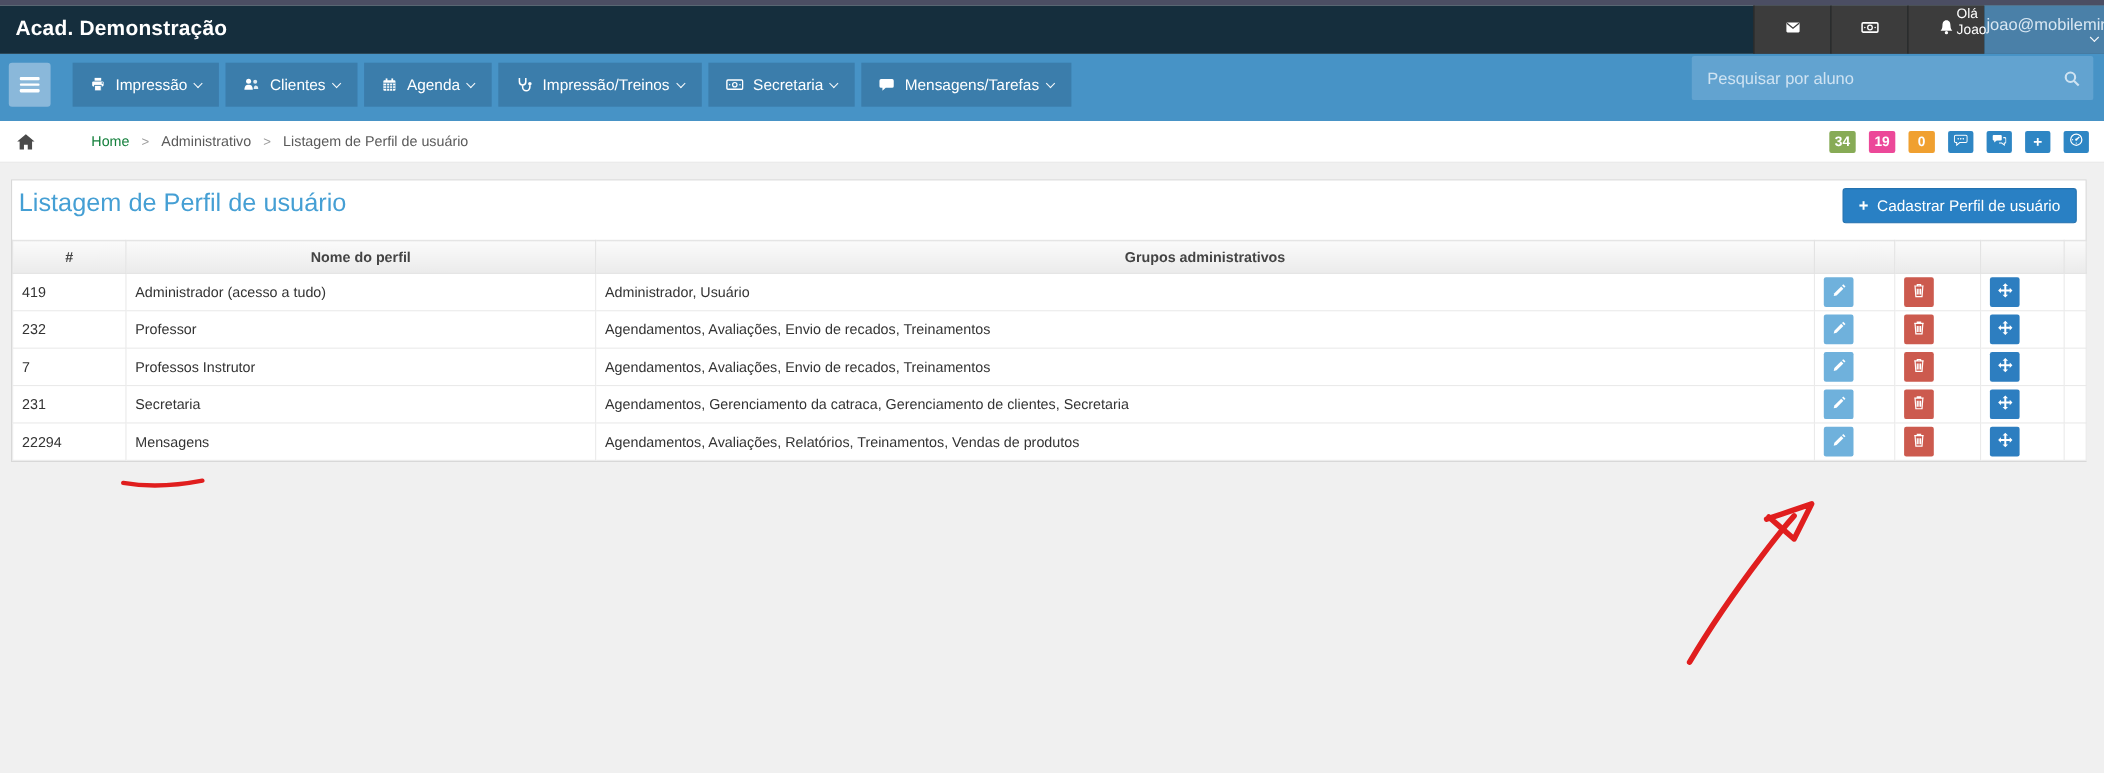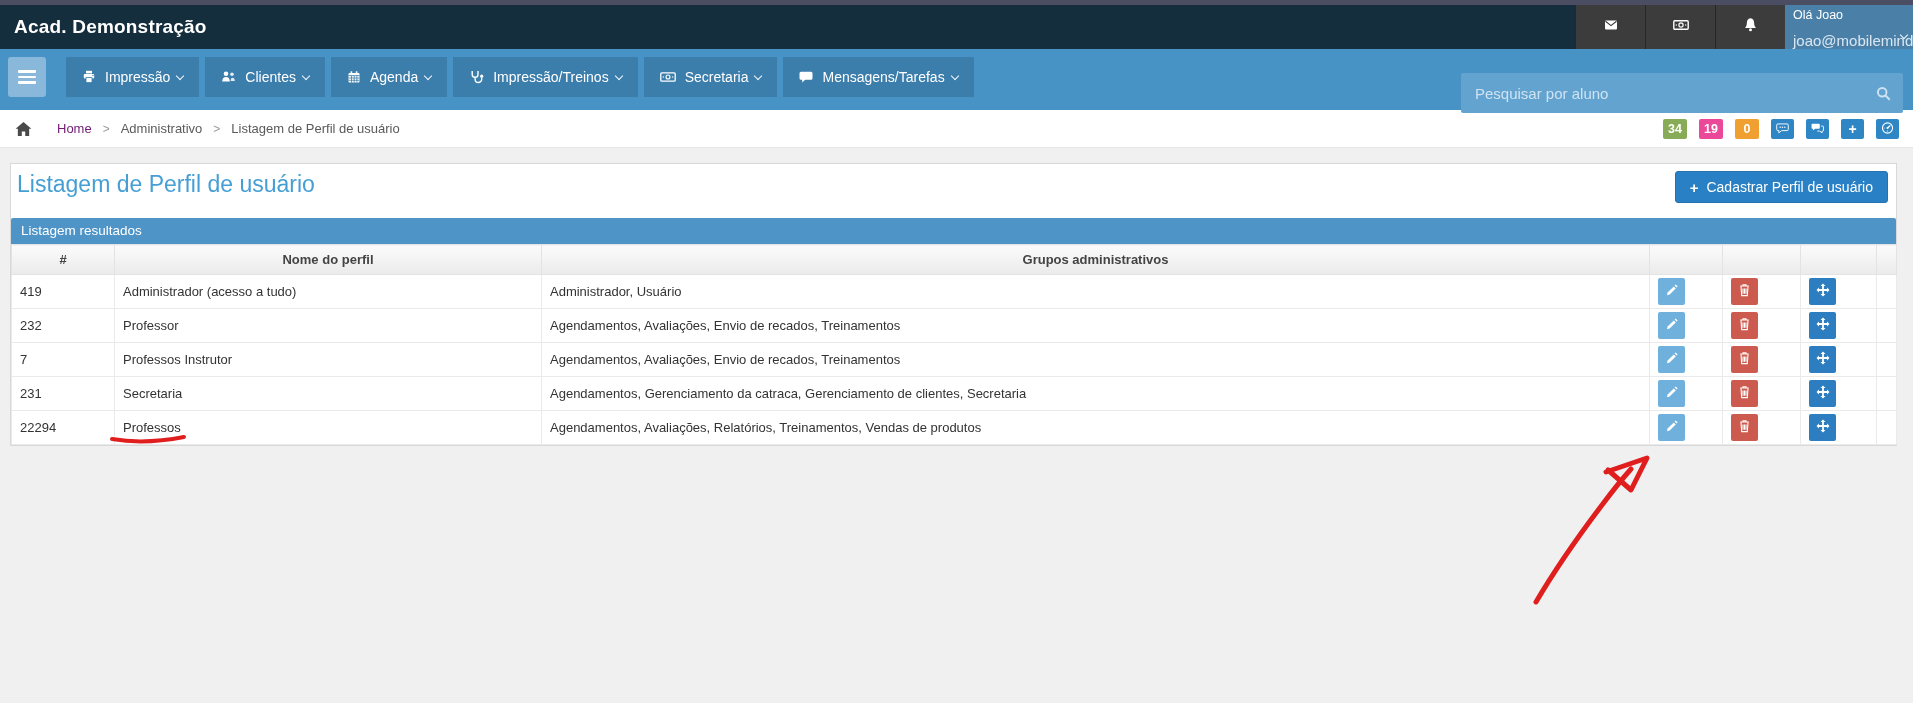--- a/index.html
+++ b/index.html
@@ -6,51 +6,51 @@
   html,body { width:1913px; height:703px; overflow:hidden;
     font-family:"Liberation Sans", sans-serif; background:#f0f0f0; }
 
   
   .topstrip { height:5px; background:#4b4e63; }
   .navbar { height:44px; background:#152e3d; display:flex; align-items:stretch; }
   .brand { color:#fff; font-size:19px; font-weight:600; letter-spacing:.2px;
     display:flex; align-items:center; padding-left:14px; flex:1; }
   .nav-btn { width:70px; background:#3c3c3c; border-left:1px solid #262626;
     display:flex; align-items:center; justify-content:center; cursor:pointer; }
-  .userbox { width:128px; background:#4a80a8; color:#fff; position:relative;
-    display:flex; flex-direction:column; justify-content:center; padding:0 16px 0 8px; cursor:pointer; }
+  .userbox { width:109px; background:#4a80a8; color:#fff; position:relative;
+    display:flex; justify-content:center; padding:0 16px 0 8px; cursor:pointer; }
   .userbox .greet { font-size:12.5px; line-height:15px; }
   .userbox .mail  { font-size:15px; color:#dcea f5; color:#d9e7f3; line-height:12px;margin-top:12px; }
   .userbox .caret { position:absolute; right:6px; top:19px; }
 
   .caret-down { display:inline-block; border:solid #fff; border-width:0 1.5px 1.5px 0;
     padding:2.5px; transform:rotate(45deg); margin-left:7px; margin-top:-3px; opacity:.95; }
 
   
   .menubar { height:61px; background:#4793c6; position:relative; padding:8px 0 0 8px;
     display:flex; align-items:flex-start; }
   .hamburger { width:38px; height:40px; background:#8ab8da; border-radius:3px;
     display:flex; flex-direction:column; align-items:center; justify-content:center; gap:3px;
     cursor:pointer; margin-right:20px; }
   .hamburger i { display:block; width:18px; height:2.5px; background:#fff; border-radius:1px; }
   .menu-item { height:40px; background:#3b7dab; color:#fff; font-size:14px;
     display:inline-flex; align-items:center; padding:16px 16px; margin-right:6px; cursor:pointer; }
   .menu-item .mi-icon { margin-right:9px; display:inline-flex; }
-  .searchbox { position:absolute; right:10px; top:24px; width:442px; height:40px;
+  .searchbox { position:absolute; right:10px; top:2px; width:365px; height:40px;
     background:#62a3d0; border-radius:2px; display:flex; align-items:center; }
   .searchbox input { flex:1; background:transparent; border:none; outline:none;
     color:#eef5fb; font-size:15px; padding:0 14px; font-family:"Liberation Sans",sans-serif; }
   .searchbox input::placeholder { color:#cfe3f2; }
   .searchbox .mag { margin-right:12px; display:flex; cursor:pointer; }
 
   
   .crumbbar { height:38px; background:#fff; border-bottom:1px solid #e6e6e6;
     display:flex; align-items:center; padding:0 14px; }
   .crumb-home-icon { display:flex; margin-right:24px; cursor:pointer; }
-  .crumb-link { color:#701a75; font-size:13px; cursor:pointer; }
+  .crumb-link { color:#15803d; font-size:13px; cursor:pointer;margin-left:26px; }
   .crumb-sep { color:#999; font-size:12px; margin:0 11px; }
   .crumb-txt { color:#5a5a5a; font-size:13px; }
   .quickbar { margin-left:auto; display:flex; align-items:center; gap:12px; }
   .qbadge { min-width:24px; height:20px; border-radius:2px; color:#fff; font-size:12.5px;
     font-weight:bold; display:flex; align-items:center; justify-content:center;
     padding:0 5px; cursor:pointer; }
   .qbtn { width:23px; height:20px; border-radius:2px; background:#2e86c4; color:#fff;
     display:flex; align-items:center; justify-content:center; cursor:pointer; }
   .qbtn .plus { font-size:14px; font-weight:bold; line-height:1; }
 
@@ -269,21 +269,20 @@
 <div class="content">
   <div class="panel">
     <div class="panel-top">
       <div class="page-title">Listagem de Perfil de usuário</div>
       <div class="btn-create">
         <span class="plus">+</span>
         <span>Cadastrar Perfil de usuário</span>
       </div>
     </div>
 
-    <div class="results-heading">Listagem resultados</div>
 
     <table class="list">
       <colgroup>
         <col style="width:103px">
           <col style="width:427px">
           <col style="width:1108px">
         <col style="width:73px">
           <col style="width:78px">
           <col style="width:76px">
           <col style="width:20px">
@@ -388,21 +387,21 @@
           <td class="c-act"><span class="abtn exp">
                 <span><svg width="14" height="14" viewBox="0 0 14 14">
                     <path d="M7 0.5 L9.5 3 L7.9 3 L7.9 6.1 L11 6.1 L11 4.5 L13.5 7 L11 9.5 L11 7.9 L7.9 7.9 L7.9 11 L9.5 11 L7 13.5 L4.5 11 L6.1 11 L6.1 7.9 L3 7.9 L3 9.5 L0.5 7 L3 4.5 L3 6.1 L6.1 6.1 L6.1 3 L4.5 3 Z" fill="#fff"></path>
                   </svg></span>
               </span></td>
           <td></td>
         </tr>
 
         <tr>
           <td class="c-id">22294</td>
-          <td>Professos</td>
+          <td>Mensagens</td>
           <td>Agendamentos, Avaliações, Relatórios, Treinamentos, Vendas de produtos</td>
           <td class="c-act"><span class="abtn edit">
                 <span><svg width="14" height="14" viewBox="0 0 14 14">
                     <path d="M2.6 9.6 L8.8 3.4 L10.8 5.4 L4.6 11.6 L2 12.2 Z" fill="#fff"></path>
                     <path d="M9.6 2.6 L10.7 1.5 L12.7 3.5 L11.6 4.6 Z" fill="#fff"></path>
                   </svg></span>
               </span></td>
           <td class="c-act"><span class="abtn del">
                 <span><svg width="13" height="14" viewBox="0 0 13 14">
                     <path d="M2.2 3 H10.8 M5 3 V1.8 H8 V3 M3 3.6 L3.7 12.6 H9.3 L10 3.6 M5 5.4 V10.8 M6.5 5.4 V10.8 M8 5.4 V10.8" stroke="#fff" stroke-width="1.1" fill="none"></path>

